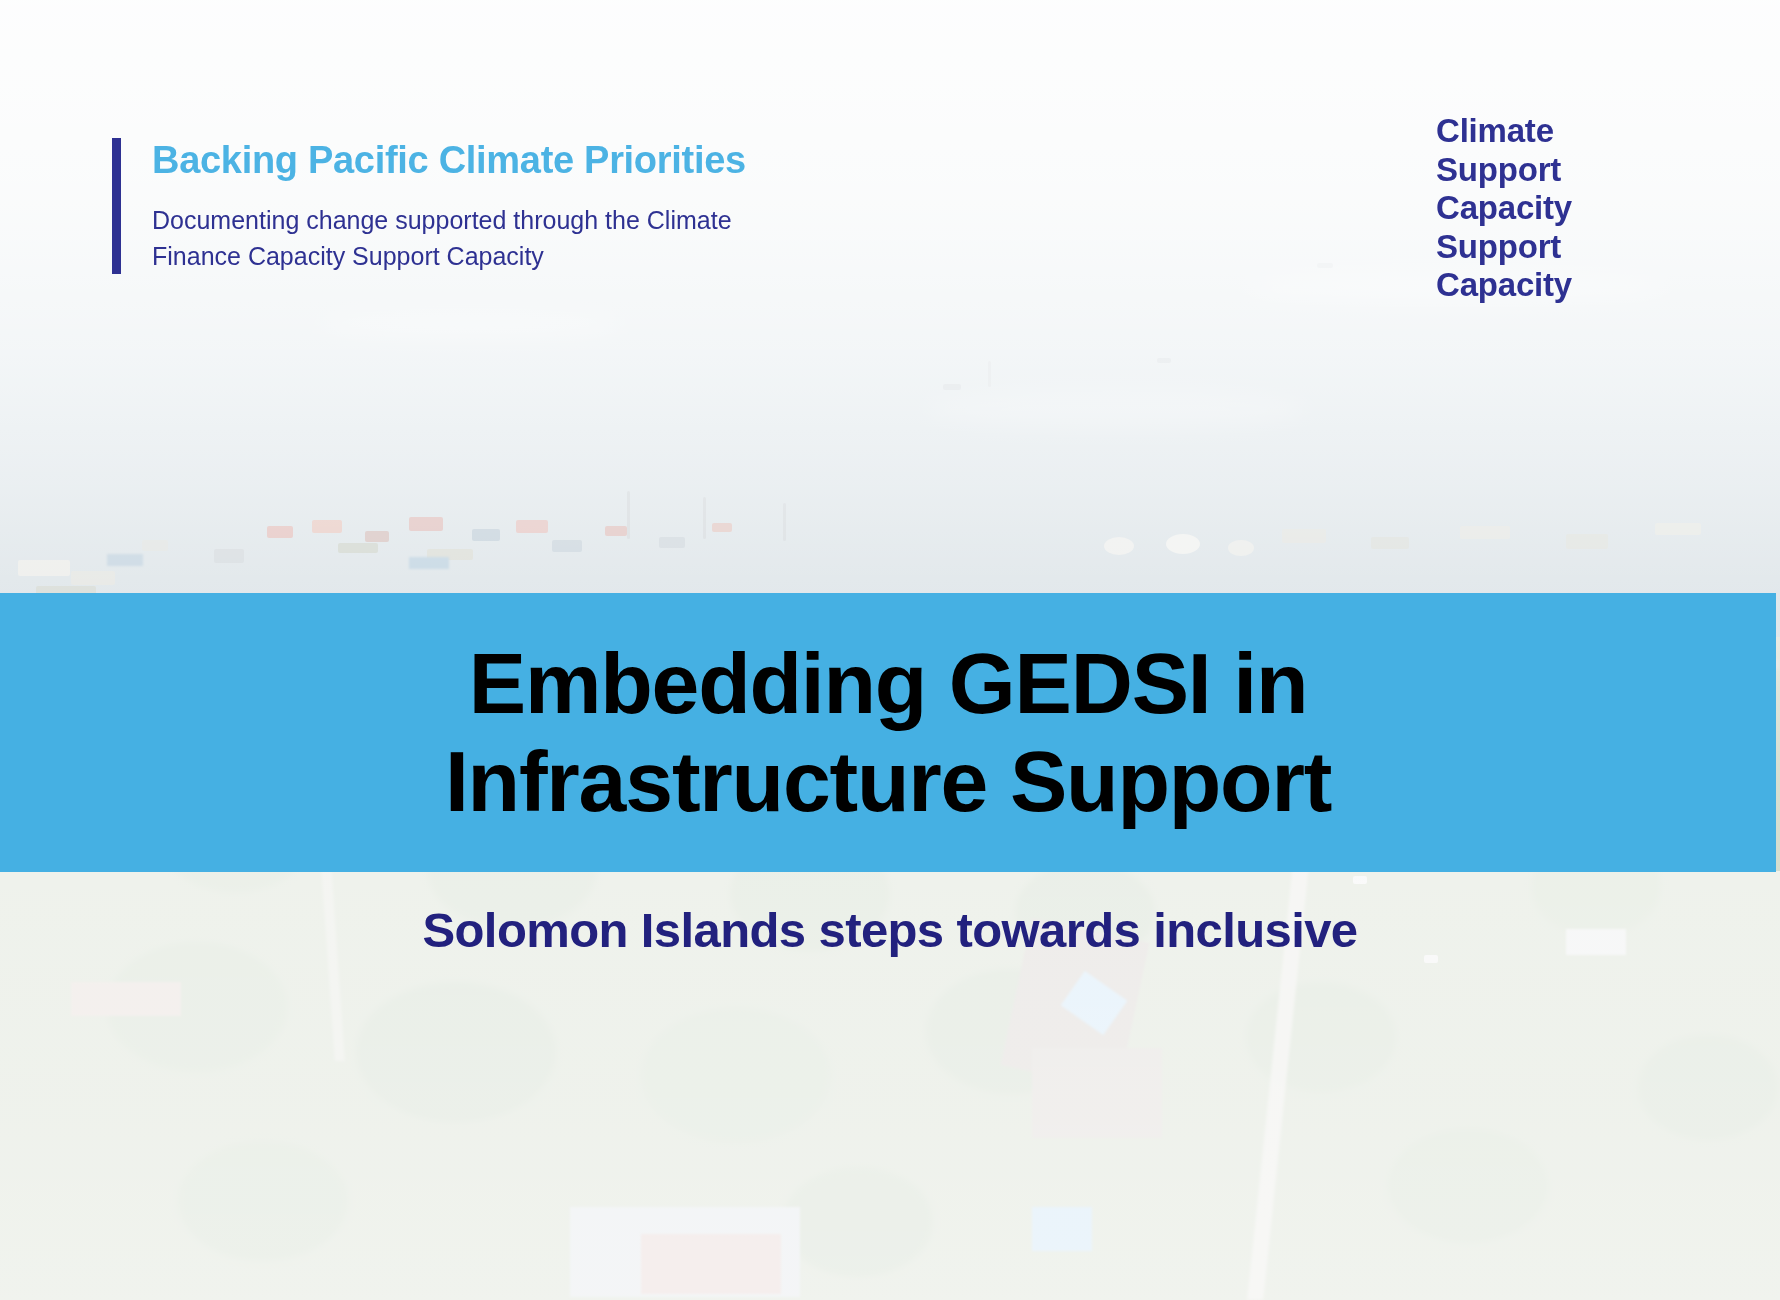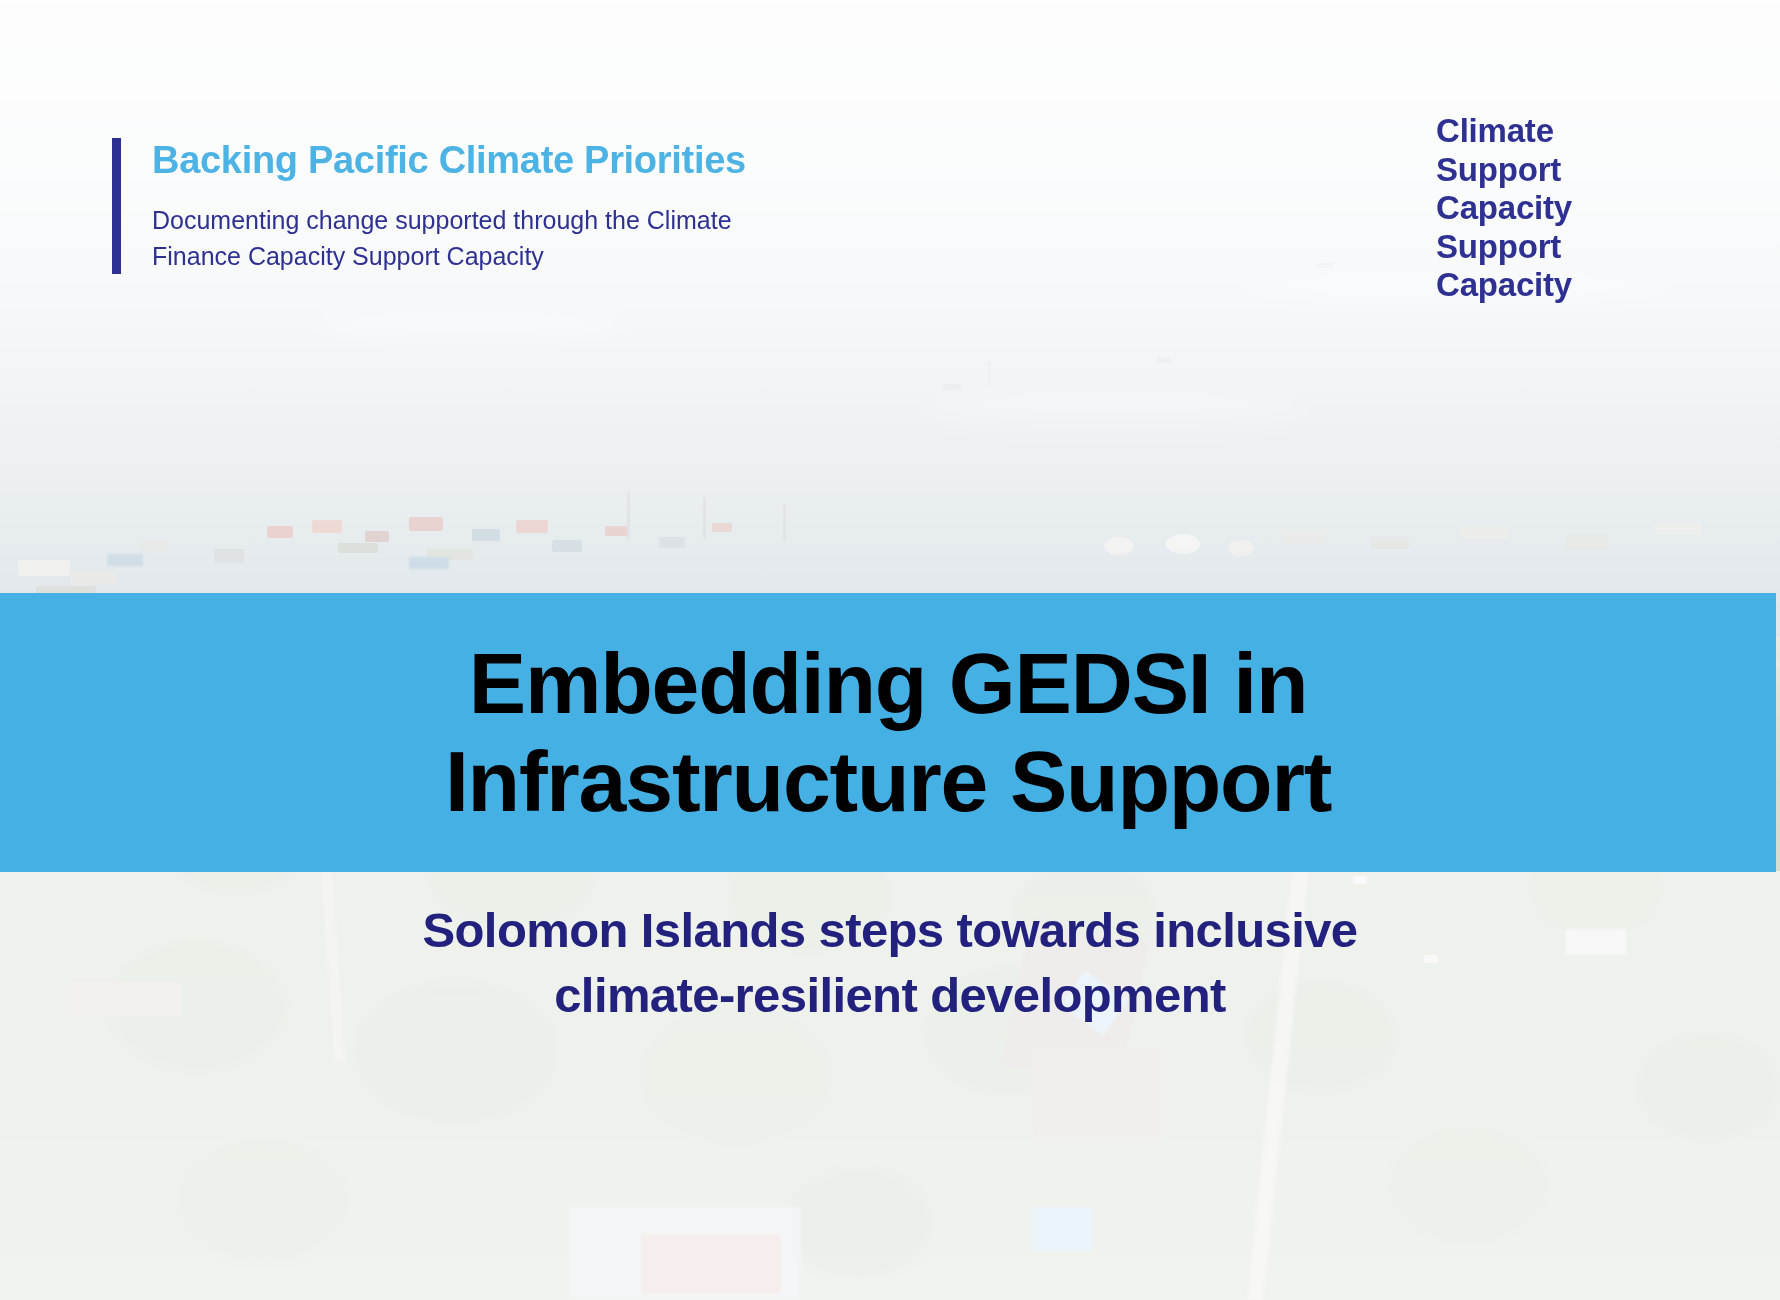--- a/index.html
+++ b/index.html
@@ -328,16 +328,15 @@
     </div>
   </div>
 
   <div class="band">
     <div class="band-line">Embedding GEDSI in</div>
     <div class="band-line">Infrastructure Support</div>
   </div>
 
   <div class="deck">
     <span class="deck-line">Solomon Islands steps towards inclusive</span>
-    <span class="deck-line">climate-resilient development</span>
   </div>
 
 </div>
 
 </body></html>

